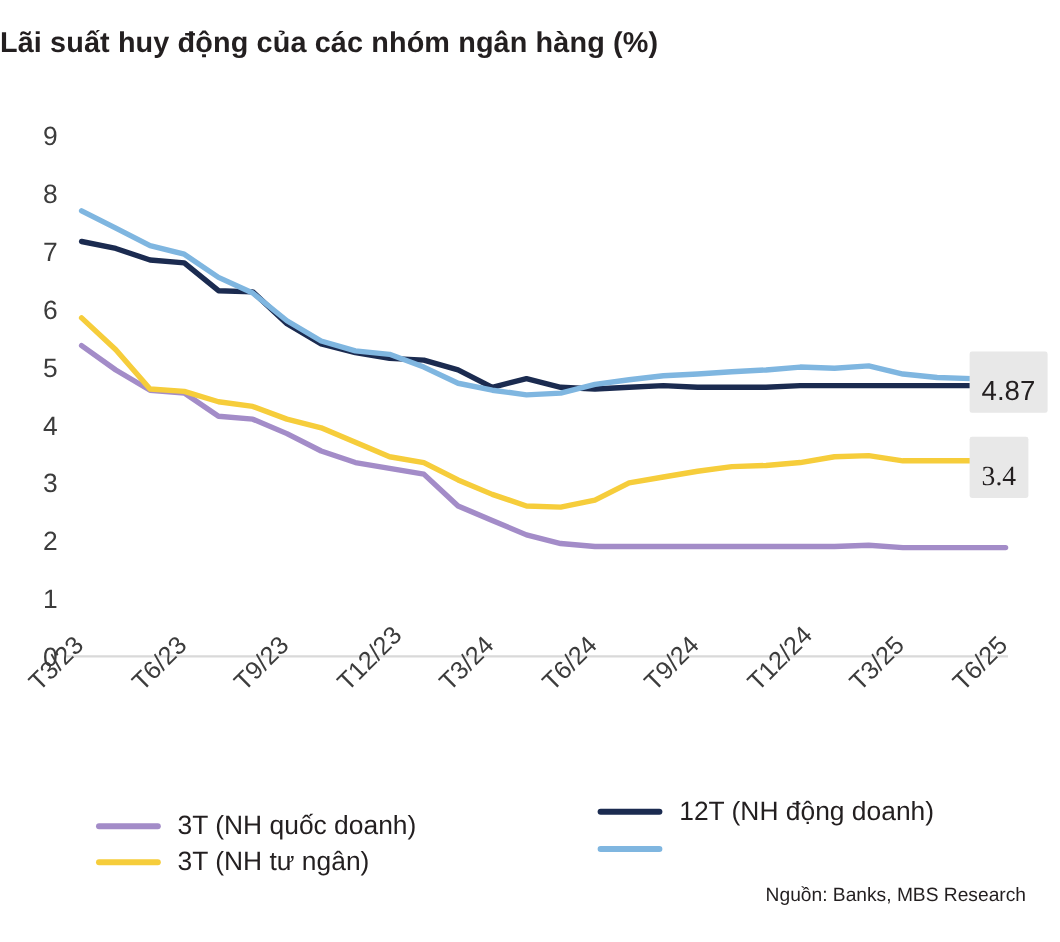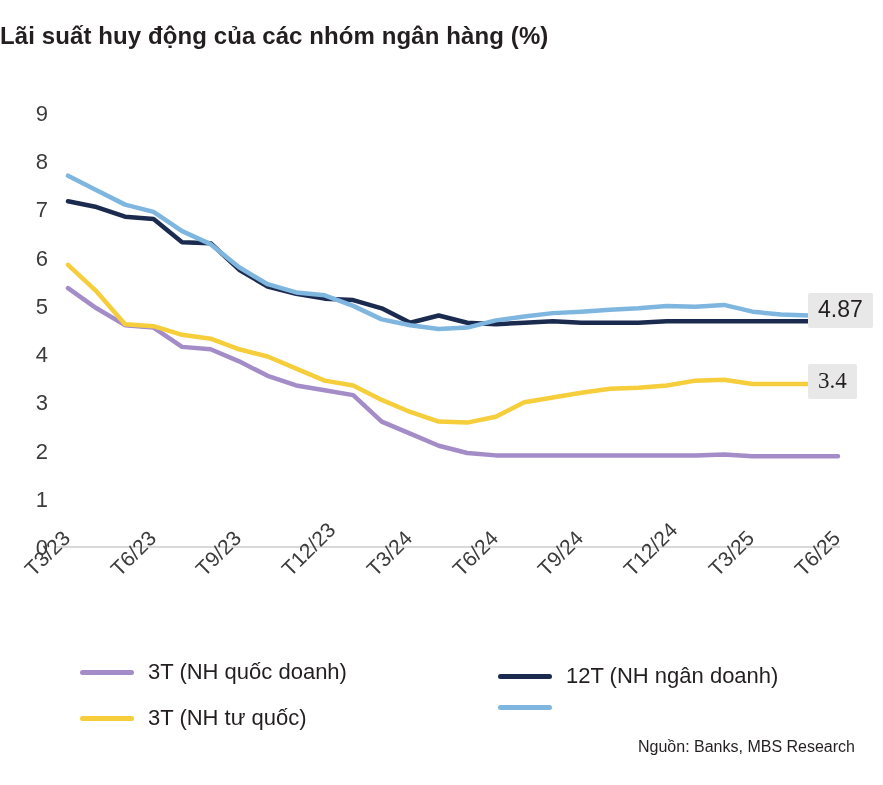--- a/index.html
+++ b/index.html
@@ -59,21 +59,21 @@
     color: #3c3c3c;
     white-space: nowrap;
     transform-origin: left top;
     transform: rotate(-45deg);
   }
   .callout {
     position: absolute;
     background: #e8e8e8;
     color: #231f20;
     font-size: 23px;
-    padding: 4px 10px 6px 10px;
+    padding: 20px 10px 6px 10px;
     border-radius: 2px;
     line-height: 1.1;
   }
   #legend {
     position: absolute;
     left: 40px;
     top: 655px;
     width: 820px;
     height: 80px;
   }
@@ -144,31 +144,31 @@
       <div class="xtick" style="left: 276.667px; top: 8px;">T12/23</div>
       <div class="xtick" style="left: 362.222px; top: 8px;">T3/24</div>
       <div class="xtick" style="left: 447.778px; top: 8px;">T6/24</div>
       <div class="xtick" style="left: 533.333px; top: 8px;">T9/24</div>
       <div class="xtick" style="left: 618.889px; top: 8px;">T12/24</div>
       <div class="xtick" style="left: 704.444px; top: 8px;">T3/25</div>
       <div class="xtick" style="left: 790px; top: 8px;">T6/25</div>
     </div>
 
   <div id="legend">
-    <div class="legend-item" style="left:40px; top:4px;">
+    <div class="legend-item" style="left:40px; top:20px;">
       <span class="legend-swatch" style="background:#a38cc8"></span>
       <span>3T (NH quốc doanh)</span>
     </div>
     <div class="legend-item" style="left:458px; top:8px;">
       <span class="legend-swatch" style="background:#1b2b50"></span>
-      <span>12T (NH ngân doanh)</span>
+      <span>12T (NH động doanh)</span>
     </div>
     <div class="legend-item" style="left:40px; top:50px;">
       <span class="legend-swatch" style="background:#f6cd3b"></span>
-      <span>3T (NH tư quốc)</span>
+      <span>3T (NH tư ngân)</span>
     </div>
     <div class="legend-item" style="left:458px; top:50px;">
       <span class="legend-swatch" style="background:#7fb6e0"></span>
     </div>
   </div>
 
   <div id="source-note">Nguồn: Banks, MBS Research</div>
 
 </div>
 

